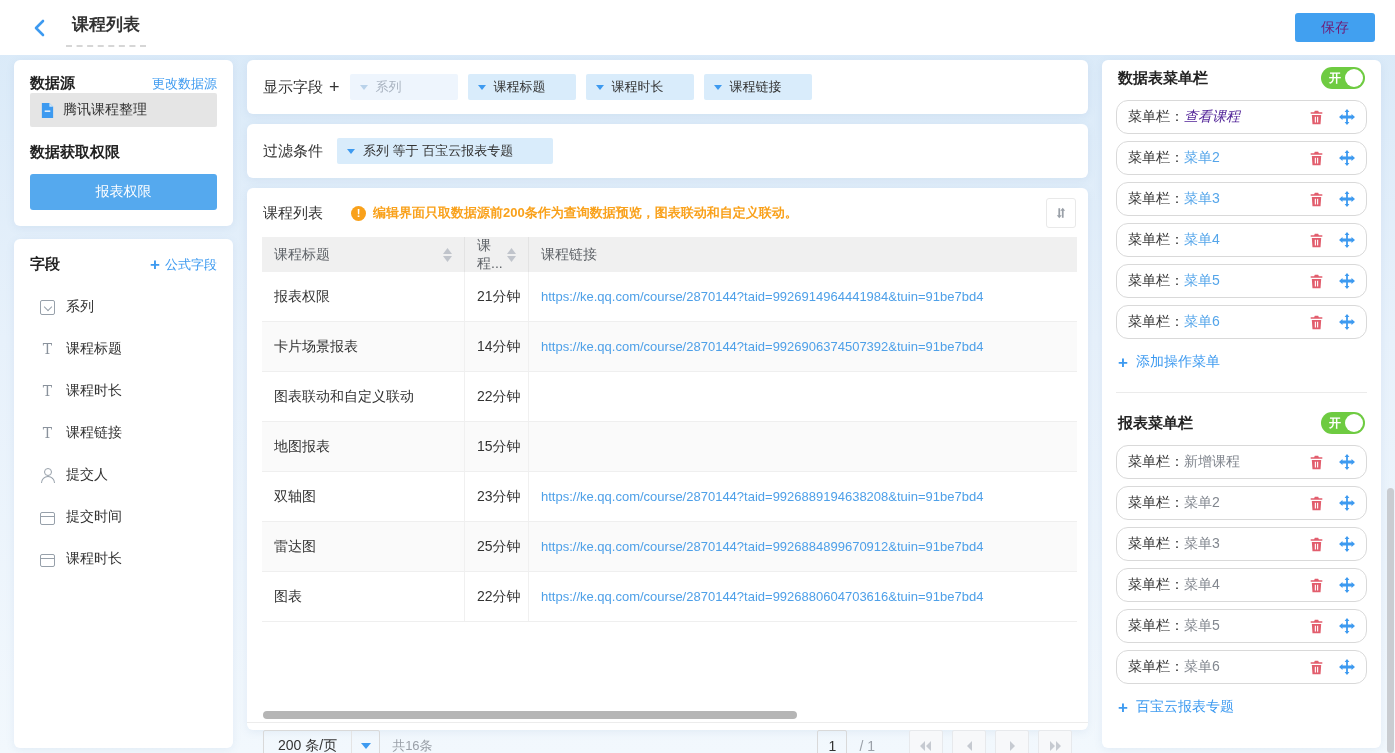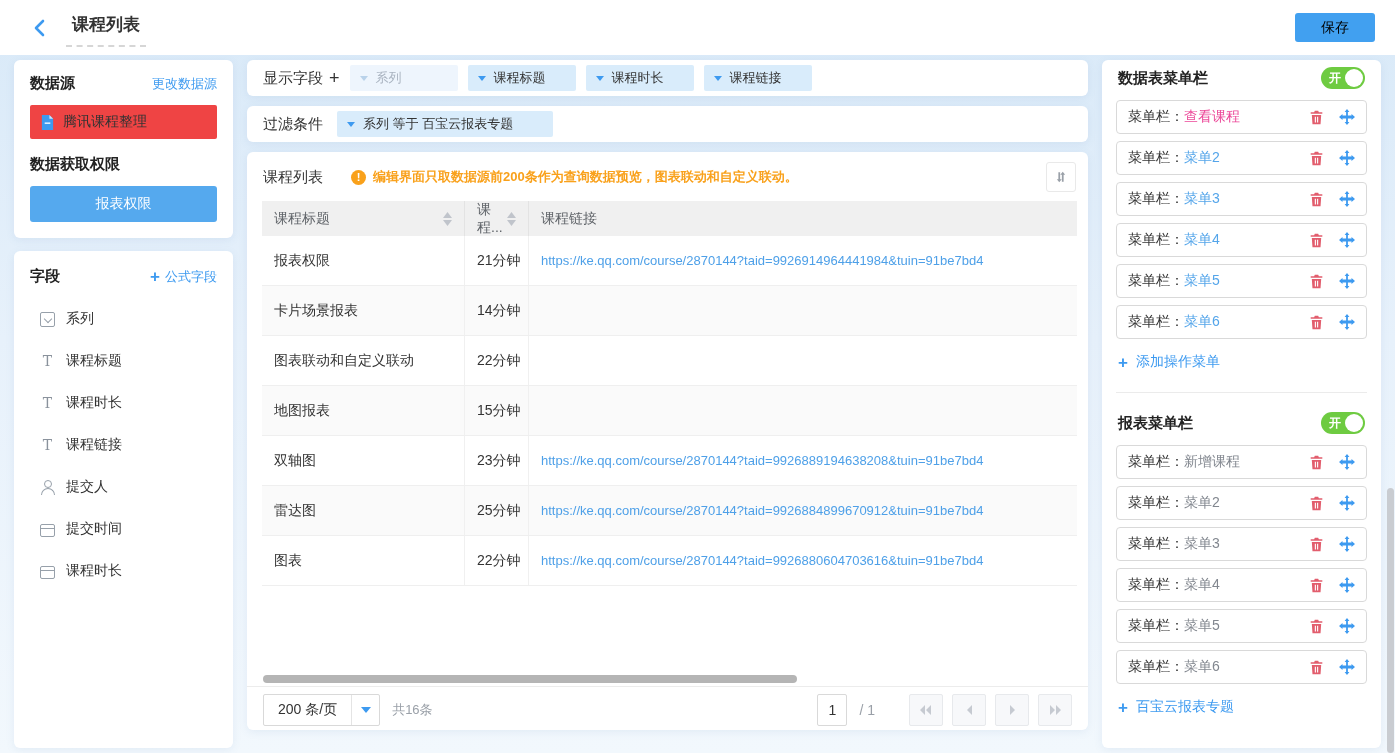--- a/index.html
+++ b/index.html
@@ -6,49 +6,49 @@
   html,body { width:1395px; height:753px; overflow:hidden; }
   body {
     font-family: "Liberation Sans", "DejaVu Sans", sans-serif;
     background: linear-gradient(180deg,#d8e9f8 0%,#e7f1fb 45%,#f2f8fd 100%);
     position: relative; color:#333;
   }
   
   .topbar { height:55px; background:#fff; display:flex; align-items:center; padding:0 14px; position:relative; z-index:3; }
   .back-btn { width:26px; height:26px; display:flex; align-items:center; justify-content:center; cursor:pointer; margin:0 14px 0 12px; }
   .page-title { font-size:17px; font-weight:bold; color:#333; padding:4px 6px 9px; border-bottom:2px dashed #d6d6d6; }
-  .save-btn { margin-left:auto; margin-right:6px; width:80px; height:29px; background:#41a0f0; color:#000000; border:none; border-radius:3px; font-size:14px; cursor:pointer; }
+  .save-btn { margin-left:auto; margin-right:6px; width:80px; height:29px; background:#41a0f0; color:#701a75; border:none; border-radius:3px; font-size:14px; cursor:pointer; }
   
   .content { display:flex; gap:14px; padding:5px 14px 0; height:693px; }
   .card { background:#fff; border-radius:6px; box-shadow:0 2px 8px rgba(90,130,180,.10); }
   .left-col { width:219px; display:flex; flex-direction:column; gap:13px; flex:none; }
   .main-col { flex:1; min-width:0; display:flex; flex-direction:column; gap:10px; }
   .right-col { width:279px; flex:none; }
   
   .ds-card { padding:14px 16px 16px; }
   .row-between { display:flex; align-items:center; justify-content:space-between; }
   .sec-title { font-size:15px; font-weight:bold; color:#222; }
   .blue-link { color:#3d9af0; font-size:13px; cursor:pointer; }
-  .ds-item { margin-top:12px; background:#ef4444; border-radius:2px; height:34px; display:flex; align-items:center; gap:8px; padding:0 10px; font-size:14px; cursor:pointer; }
+  .ds-item { background:#e5e5e5; border-radius:2px; height:34px; display:flex; align-items:center; gap:8px; padding:0 10px; font-size:14px; cursor:pointer; }
   .perm-title { margin-top:16px; }
   .perm-btn { margin-top:12px; width:100%; height:36px; background:#55a9ee; color:#fff; border:none; border-radius:3px; font-size:14px; cursor:pointer; }
   .fields-card { flex:1; padding:16px; overflow:hidden; }
   .formula-link { display:flex; align-items:center; gap:5px; }
   .plus-blue { color:#3d9af0; font-size:17px; font-weight:bold; line-height:1; }
   .field-item { display:flex; align-items:center; gap:11px; margin:24px 0 0 10px; font-size:14px; color:#333; cursor:pointer; }
   .fi { position:relative; width:15px; height:15px; display:inline-block; flex:none; }
   .select-icon { border:1px solid #97a0aa; border-radius:2px; }
   .select-icon::before { content:""; position:absolute; left:3.5px; top:3px; width:5px; height:5px; border-right:1.5px solid #97a0aa; border-bottom:1.5px solid #97a0aa; transform:rotate(45deg); }
   .text-icon::before { content:"T"; font-family:"DejaVu Serif", serif; color:#8a929c; font-size:14px; line-height:15px; display:block; text-align:center; }
   .person-icon::before { content:""; position:absolute; top:0; left:4px; width:6px; height:6px; border:1.4px solid #97a0aa; border-radius:50%; }
   .person-icon::after { content:""; position:absolute; bottom:0; left:1px; width:12px; height:6px; border:1.4px solid #97a0aa; border-bottom:none; border-radius:7px 7px 0 0; }
   .calendar-icon { border:1px solid #97a0aa; border-radius:2px; height:13px; top:1px; }
   .calendar-icon::before { content:""; position:absolute; top:3px; left:0; right:0; border-top:1px solid #97a0aa; }
   
-  .bar-card { height:36px; display:flex; align-items:center; padding:0 16px; flex:none; }
+  .bar-card { height:54px; display:flex; align-items:center; padding:0 16px; flex:none; }
   .bar-label { font-size:15px; color:#333; flex:none; }
   .plus-dark { font-size:18px; color:#333; margin:0 10px 0 6px; cursor:pointer; }
   .tags { display:flex; gap:10px; align-items:center; }
   .tag { height:26px; display:flex; align-items:center; gap:8px; padding:0 12px 0 10px; background:#d9ecfb; border-radius:2px; font-size:13px; color:#333; cursor:pointer; min-width:108px; }
   .tag .arr { width:0; height:0; border:4px solid transparent; border-top:5px solid #3d9af0; margin-top:4px; flex:none; }
   .tag.muted { background:#eef5fd; color:#a9b3c0; }
   .tag.muted .arr { border-top-color:#b9d2ea; }
   .tag.wide { min-width:0; padding-right:40px; }
   .filter-gap { width:14px; flex:none; }
   
@@ -83,21 +83,21 @@
   .pnum { width:30px; height:32px; border:1px solid #d9d9d9; border-radius:2px; display:flex; align-items:center; justify-content:center; font-size:14px; color:#333; cursor:text; }
   .pof { color:#9aa0a8; font-size:14px; margin-right:22px; }
   .nav { display:flex; gap:9px; }
   .nbtn { width:34px; height:32px; border:1px solid #e7e9ec; background:#f7f8fa; border-radius:2px; display:flex; align-items:center; justify-content:center; cursor:pointer; }
   
   .menu-card { height:100%; padding:4px 14px 0; display:flex; flex-direction:column; overflow:hidden; }
   .sec-head { display:flex; justify-content:space-between; align-items:center; margin:3px 2px 11px; }
   .toggle { width:44px; height:22px; border-radius:11px; background:#6ecb41; position:relative; cursor:pointer; flex:none; }
   .toggle .txt { position:absolute; left:8px; top:3px; color:#fff; font-size:12px; font-weight:bold; }
   .toggle .knob { position:absolute; right:2px; top:2px; width:18px; height:18px; border-radius:50%; background:#fff; }
-  .mi { height:34px; border:1px solid #d9d9d9; border-radius:4px; display:flex; align-items:center; padding:0 11px; margin-bottom:7px; font-size:14px; color:#333; background:#fff; }
+  .mi { height:34px; border:1px solid #d9d9d9; border-radius:12px; display:flex; align-items:center; padding:0 11px; margin-bottom:7px; font-size:14px; color:#333; background:#fff; }
   .mi .icons { margin-left:auto; display:flex; align-items:center; gap:15px; }
   .icon-btn { display:flex; cursor:pointer; }
   .trash { color:#e25d6d; }
   .move { color:#3d9af0; }
   .add-row { display:flex; align-items:center; gap:8px; color:#3d9af0; font-size:14px; margin:7px 2px 15px; cursor:pointer; }
   .divider { border-top:1px solid #ebebeb; margin:6px 0 16px; }
   
   .page-scrollbar { position:absolute; right:1px; top:488px; width:7px; height:265px; background:#c9ccd1; border-radius:4px; z-index:5; cursor:pointer; }
 </style>
 </head>
@@ -263,20 +263,21 @@
           <div class="tr">
             <div class="td sep">报表权限</div>
             <div class="td sep">21分钟</div>
             <div class="td lnk">https://ke.qq.com/course/2870144?taid=9926914964441984&amp;tuin=91be7bd4</div>
           </div>
 
 
           <div class="tr">
             <div class="td sep">卡片场景报表</div>
             <div class="td sep">14分钟</div>
+            <div class="td lnk">https://ke.qq.com/course/2870144?taid=9926906374507392&amp;tuin=91be7bd4</div>
           </div>
 
           <div class="tr">
             <div class="td sep">图表联动和自定义联动</div>
             <div class="td sep">22分钟</div>
           </div>
 
 
           <div class="tr">
             <div class="td sep">地图报表</div>
@@ -350,21 +351,21 @@
       <div class="sec-head">
         <span class="sec-title">数据表菜单栏</span>
         <span class="toggle">
           <span class="txt">开</span>
           <span class="knob"></span>
         </span>
       </div>
       <div>
         <div class="mi">
           <span>菜单栏：</span>
-            <span style="color: #ec4899;">查看课程</span>
+            <span style="color: #4c1d95; font-style: italic;">查看课程</span>
           <span class="icons">
             <span class="icon-btn trash">
                 <svg width="15" height="15" viewBox="0 0 16 16">
                   <path fill="currentColor" d="M6.2.8h3.6l.7 1.6h3.7v1.5H1.8V2.4h3.7L6.2.8zM3 5.2h10l-.7 10H3.7L3 5.2zm3.2 2v6h1.2v-6H6.2zm2.4 0v6h1.2v-6H8.6z"></path>
                 </svg>
               </span>
             <span class="icon-btn move">
                 <svg width="16" height="16" viewBox="0 0 16 16">
                   <path fill="currentColor" d="M8 0l2.4 2.9H8.9v3.6h3.6V5L16 8l-3.5 3V9.5H8.9v3.6h1.5L8 16l-2.4-2.9h1.5V9.5H3.5V11L0 8l3.5-3v1.5h3.6V2.9H5.6L8 0z"></path>
                 </svg>

